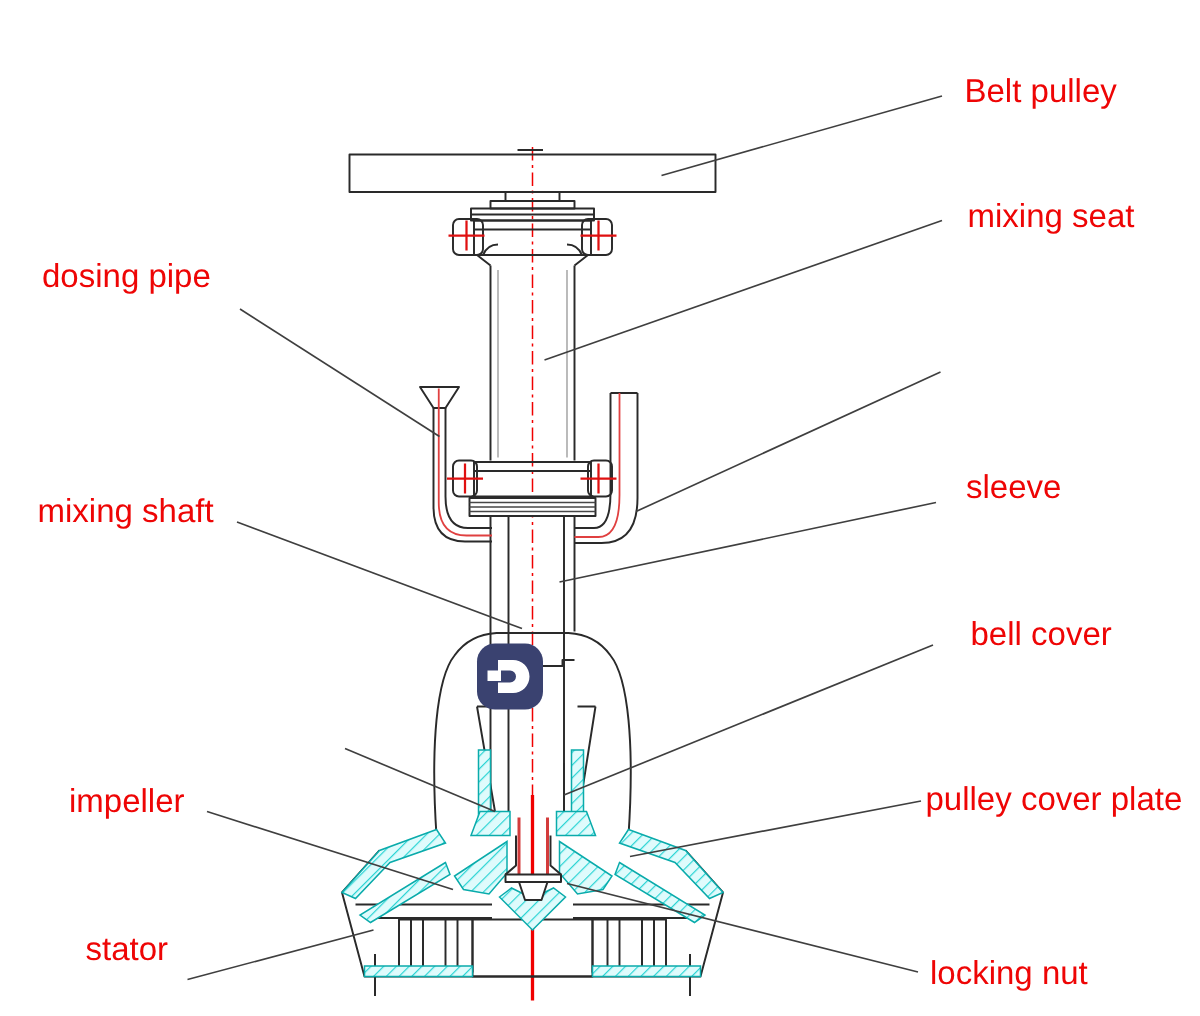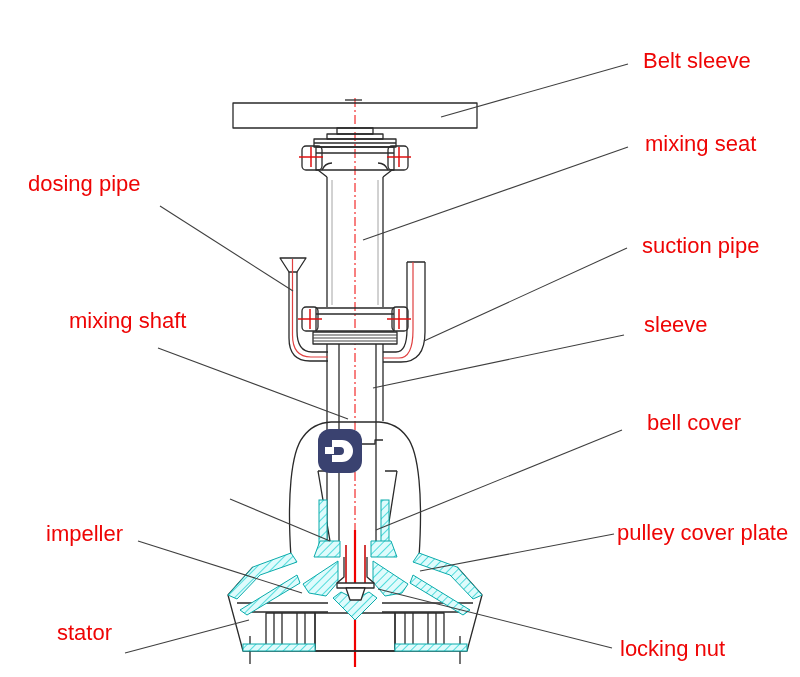--- a/index.html
+++ b/index.html
@@ -5,21 +5,21 @@
   html,body{margin:0;padding:0;background:#fff;}
   .stage{position:relative;width:800px;height:677px;background:#fff;overflow:hidden;
          font-family:"Liberation Sans","DejaVu Sans",sans-serif;}
   .stage svg.drawing{position:absolute;left:0;top:0;}
   .lbl{position:absolute;font-size:22px;line-height:1.2;color:#ee0505;white-space:nowrap;}
   .lbl-belt-pulley{left:643px;top:48px;}
   .lbl-bearing-seat{left:645px;top:131px;}
   .lbl-dosing-pipe{left:28px;top:171px;}
   .lbl-suction-pipe{left:642px;top:233px;}
   .lbl-sleeve{left:644px;top:312px;}
-  .lbl-mixing-shaft{left:25px;top:308px;margin-left:44px;}
+  .lbl-mixing-shaft{left:25px;top:328px;}
   .lbl-bell-cover{left:647px;top:410px;}
   .lbl-upper-regulating-ring{left:10px;top:477px;}
   .lbl-impeller{left:46px;top:521px;}
   .lbl-stator-cover-plate{left:617px;top:520px;}
   .lbl-stator{left:57px;top:620px;}
   .lbl-locking-nut{left:620px;top:636px;}
   .brand{position:absolute;left:317px;top:428px;display:flex;align-items:center;}
   .brand .mark{width:46px;height:46px;flex:0 0 auto;}
   .brand .name{margin-left:7px;font-size:28px;font-weight:bold;color:#333e6a;
                letter-spacing:0.5px;}
@@ -159,24 +159,23 @@
       <line x1="158" y1="348" x2="348" y2="419"></line>
       <line x1="622" y1="430" x2="376" y2="530"></line>
       <line x1="230" y1="499" x2="330" y2="541"></line>
       <line x1="138" y1="541" x2="302" y2="593"></line>
       <line x1="614" y1="534" x2="420" y2="571"></line>
       <line x1="125" y1="653" x2="249" y2="620"></line>
       <line x1="612" y1="648" x2="378" y2="589"></line>
     </g>
   </svg>
 
-  <div class="lbl lbl-belt-pulley">Belt sleeve</div>
+  <div class="lbl lbl-belt-pulley">Belt pulley</div>
   <div class="lbl lbl-bearing-seat">mixing seat</div>
   <div class="lbl lbl-dosing-pipe">dosing pipe</div>
-  <div class="lbl lbl-suction-pipe">suction pipe</div>
   <div class="lbl lbl-sleeve">sleeve</div>
   <div class="lbl lbl-mixing-shaft">mixing shaft</div>
   <div class="lbl lbl-bell-cover">bell cover</div>
   <div class="lbl lbl-impeller">impeller</div>
   <div class="lbl lbl-stator-cover-plate">pulley cover plate</div>
   <div class="lbl lbl-stator">stator</div>
   <div class="lbl lbl-locking-nut">locking nut</div>
 
   <div class="brand">
     <svg class="mark" viewBox="0 0 46 46">

